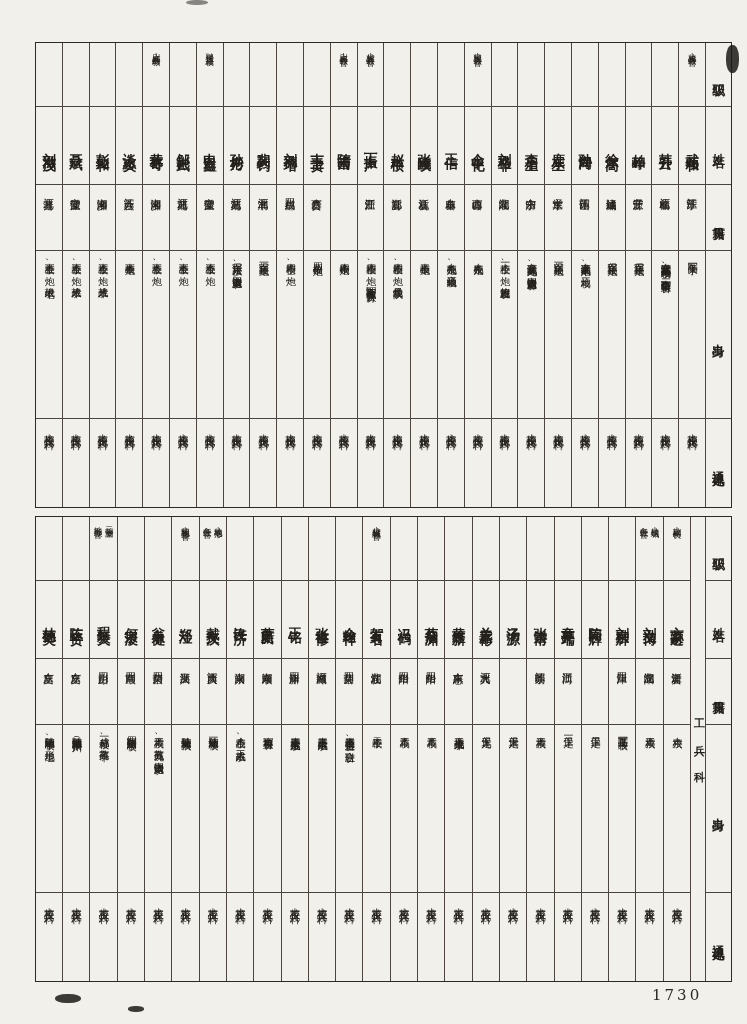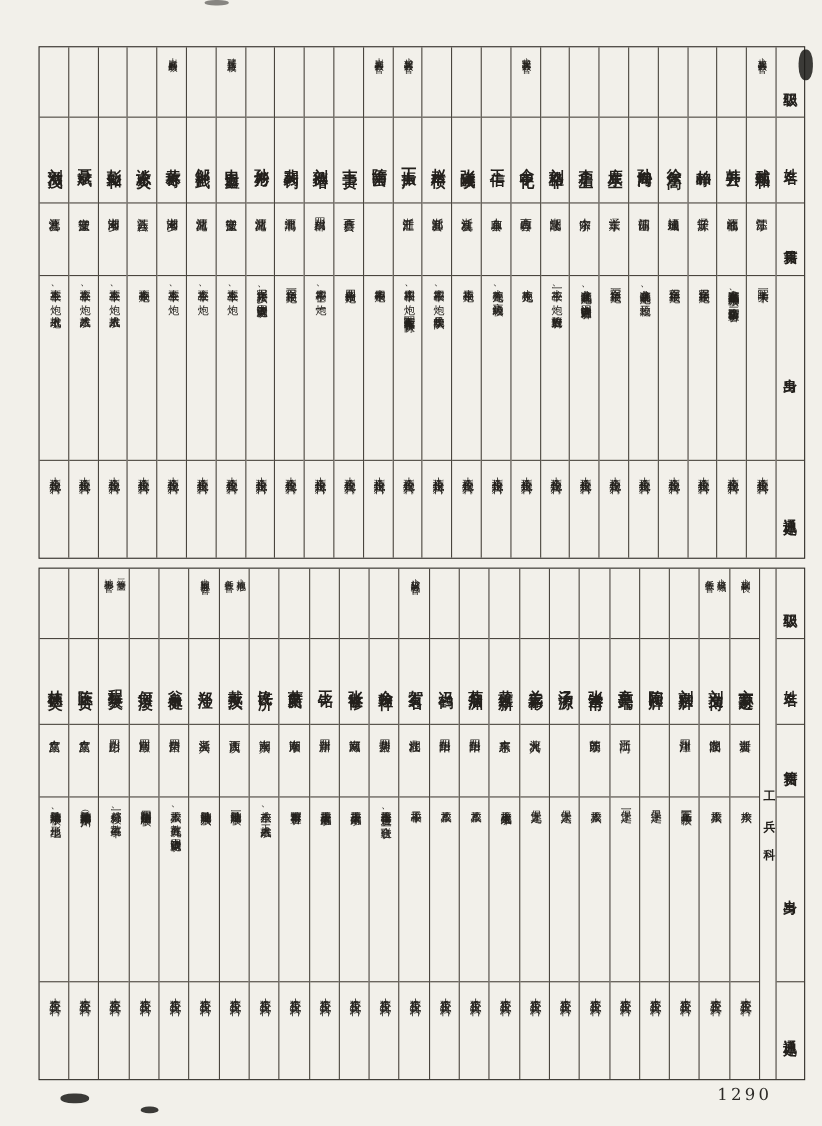--- a/index.html
+++ b/index.html
@@ -957,18 +957,18 @@
       </div>
       <div class="cell c-origin">
         <span class="vtext">陆地测量学校十、地形组</span>
       </div>
       <div class="cell c-contact">
         <span class="vtext">本校工兵科</span>
       </div>
     </div>
   </div>
 
-<div class="page-number">1290</div>
+<div class="page-number">1730</div>
 
 <div class="artifact" id="art1"></div>
 <div class="artifact" id="art2"></div>
 <div class="artifact" id="art3"></div>
 <div class="artifact" id="art4"></div>
 
 </body></html>

